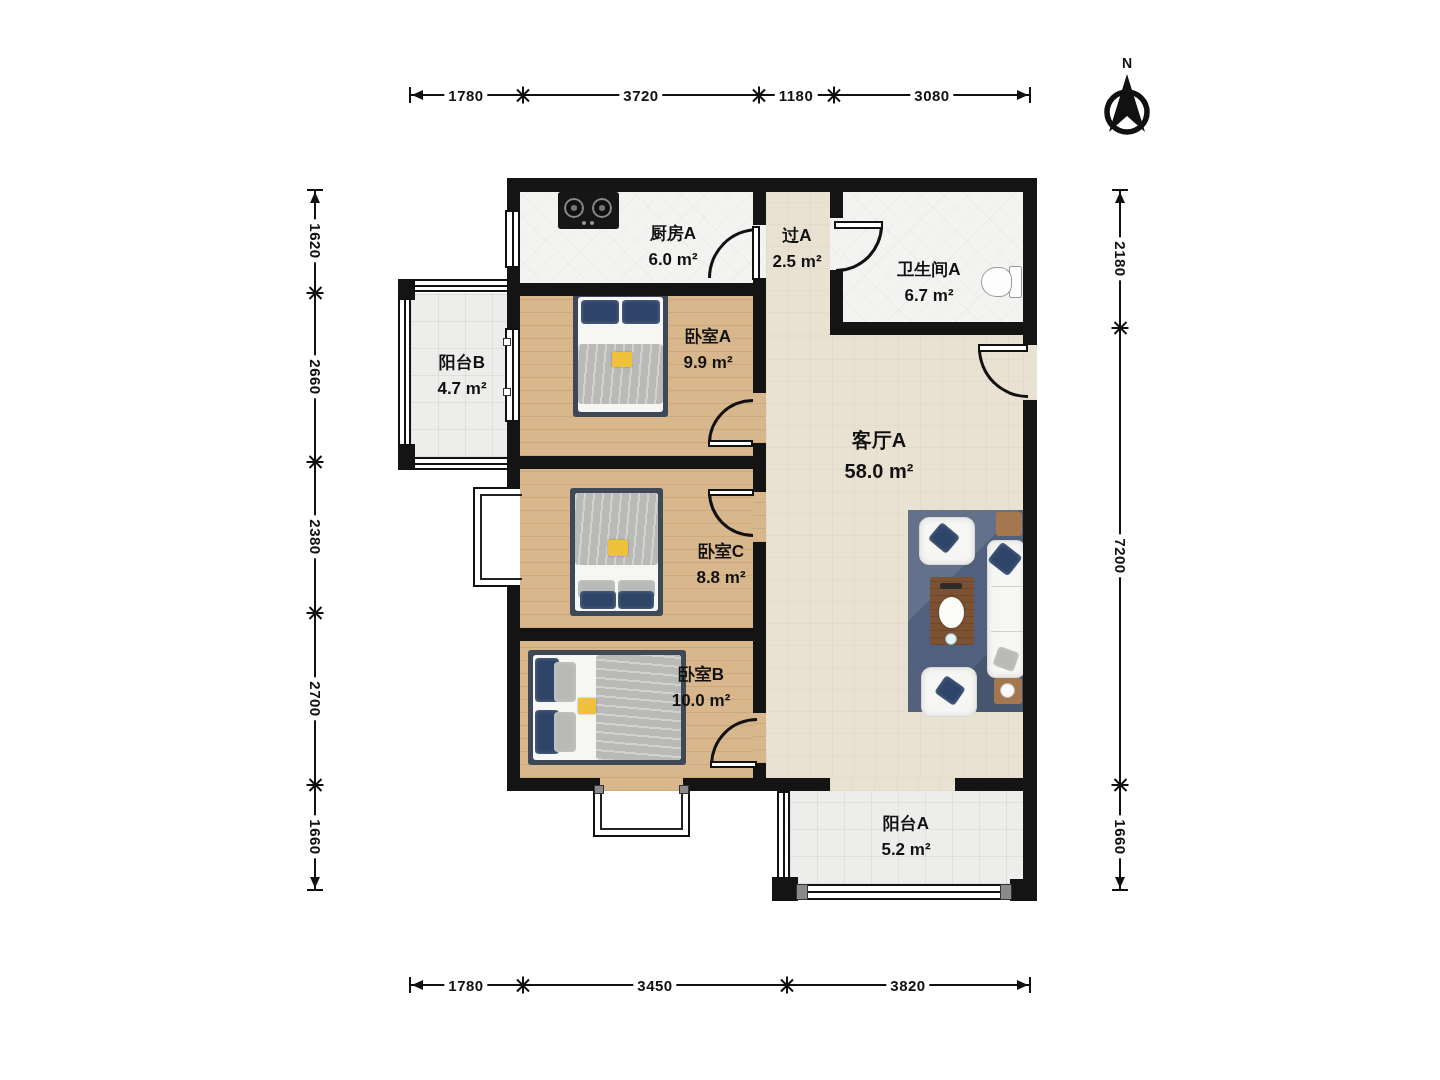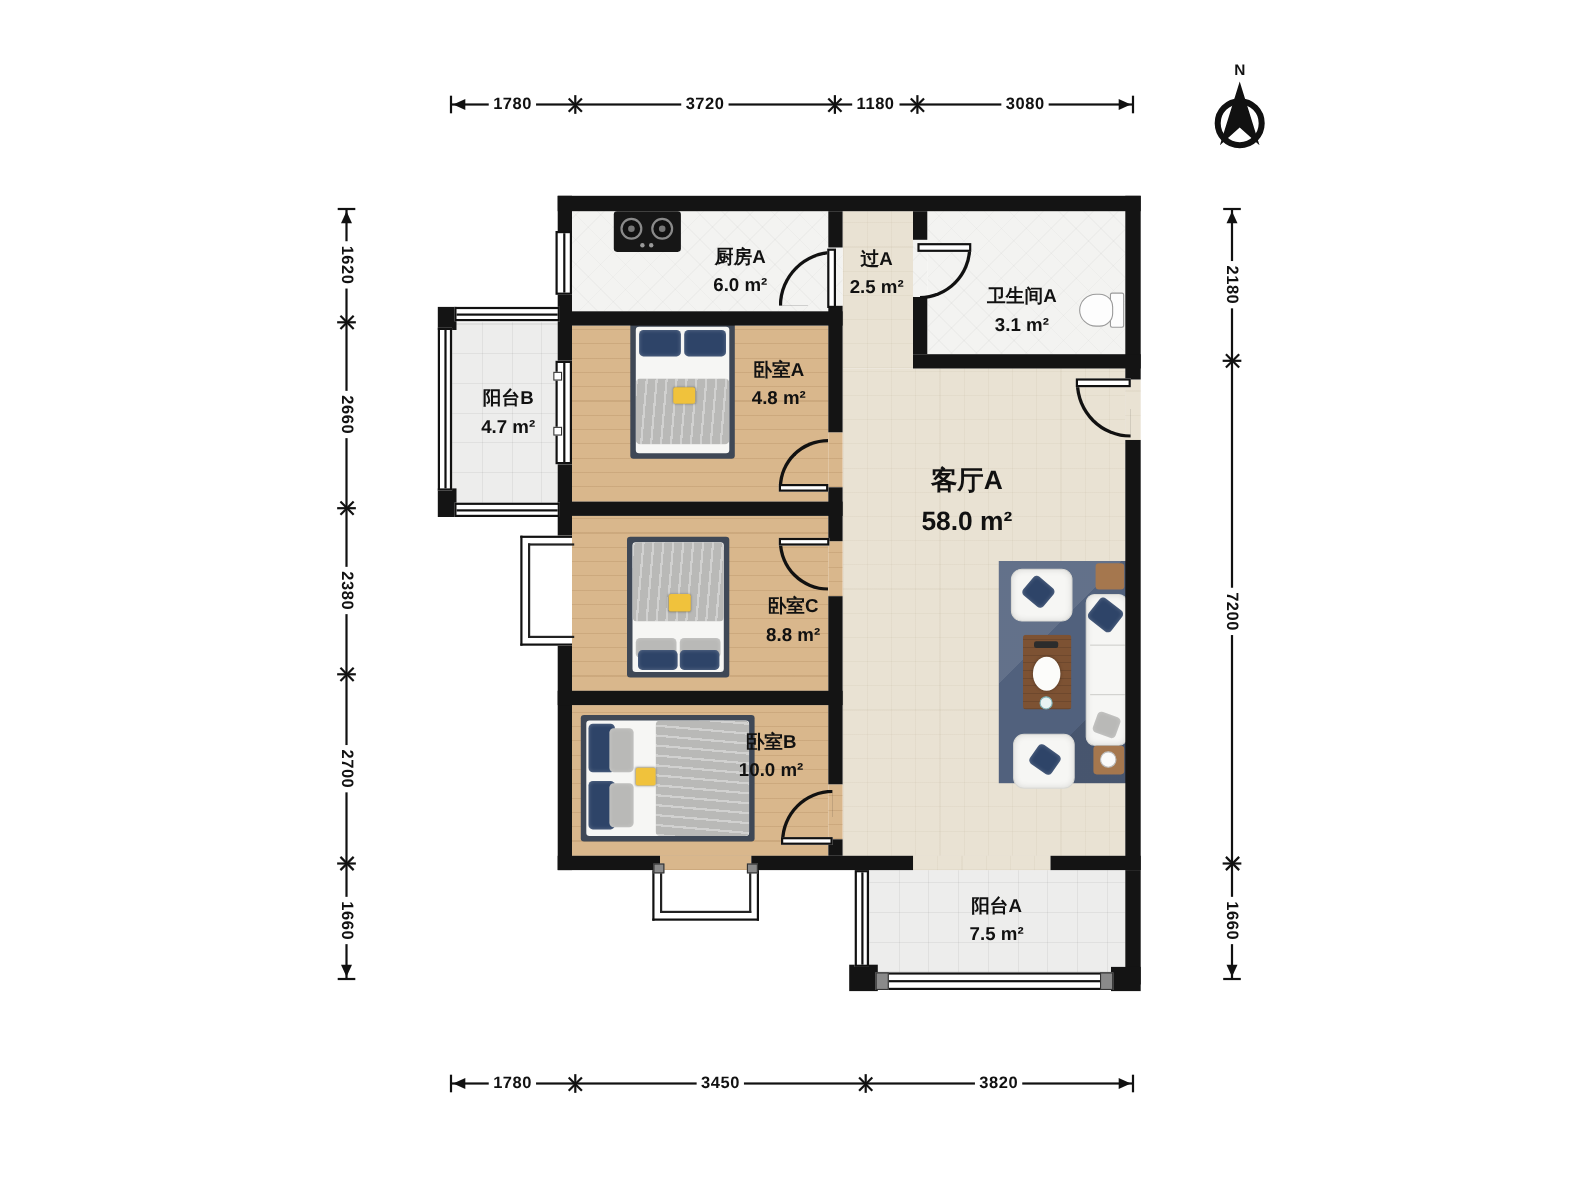--- a/index.html
+++ b/index.html
@@ -32,21 +32,21 @@
   .bay{position:absolute;background:#fff;border:2px solid #111}
   .bay .inner{position:absolute;border:2px solid #222}
   .door{position:absolute;border:3px solid #111;background:transparent}
   .door.tl{border-right:none;border-bottom:none;border-top-left-radius:100% 100%}
   .door.bl{border-right:none;border-top:none;border-bottom-left-radius:100% 100%}
   .door.br{border-left:none;border-top:none;border-bottom-right-radius:100% 100%}
   .leaf{position:absolute;background:#fff;border:2px solid #111}
   .room-label{position:absolute;transform:translate(-50%,-50%);text-align:center;color:#111;
     font-weight:700;font-size:17px;line-height:1.55;white-space:nowrap}
   .room-label .nm,.room-label .ar{display:block}
-  .room-label.big{font-size:24px}
+  .room-label.big{font-size:20px}
   .dim-line-h{position:absolute;height:2px;background:#111}
   .dim-line-v{position:absolute;width:2px;background:#111}
   .dim-num{position:absolute;transform:translate(-50%,-50%);background:#fff;padding:0 4px;
     font-weight:700;font-size:15px;line-height:1;color:#111;letter-spacing:.5px}
   .dim-num.v{transform:translate(-50%,-50%) rotate(90deg)}
   .star{position:absolute;width:2px;height:17px;background:#111;transform:translate(-50%,-50%)}
   .star::before,.star::after{content:'';position:absolute;left:50%;top:50%;width:17px;height:2px;background:#111}
   .star::before{transform:translate(-50%,-50%) rotate(45deg)}
   .star::after{transform:translate(-50%,-50%) rotate(-45deg)}
   .star.h{width:17px;height:2px}
@@ -223,45 +223,45 @@
   <div class="room-label" style="left:673px;top:247px">
     <span class="nm">厨房A</span>
     <span class="ar">6.0 m²</span>
   </div>
   <div class="room-label" style="left:797px;top:249px">
     <span class="nm">过A</span>
     <span class="ar">2.5 m²</span>
   </div>
   <div class="room-label" style="left:929px;top:283px">
     <span class="nm">卫生间A</span>
-    <span class="ar">3.1 m²</span>
+    <span class="ar">6.7 m²</span>
   </div>
   <div class="room-label" style="left:462px;top:376px">
     <span class="nm">阳台B</span>
     <span class="ar">4.7 m²</span>
   </div>
   <div class="room-label" style="left:708px;top:350px">
     <span class="nm">卧室A</span>
-    <span class="ar">4.8 m²</span>
+    <span class="ar">9.9 m²</span>
   </div>
   <div class="room-label big" style="left:879px;top:456px">
     <span class="nm">客厅A</span>
     <span class="ar">58.0 m²</span>
   </div>
   <div class="room-label" style="left:721px;top:565px">
     <span class="nm">卧室C</span>
     <span class="ar">8.8 m²</span>
   </div>
   <div class="room-label" style="left:701px;top:688px">
     <span class="nm">卧室B</span>
     <span class="ar">10.0 m²</span>
   </div>
   <div class="room-label" style="left:906px;top:837px">
     <span class="nm">阳台A</span>
-    <span class="ar">7.5 m²</span>
+    <span class="ar">5.2 m²</span>
   </div>
 
   <div>
     <div class="dim-line-h" style="left:410px;top:94px;width:620px"></div>
     <div class="tickbar" style="left:409px;top:87px;width:2px;height:16px"></div>
     <div class="tickbar" style="left:1029px;top:87px;width:2px;height:16px"></div>
     <div class="arr left" style="left:412px;top:90px"></div>
     <div class="arr right" style="left:1017px;top:90px"></div>
     <div class="star" style="left:523px;top:95px"></div>
     <div class="star" style="left:759px;top:95px"></div>

